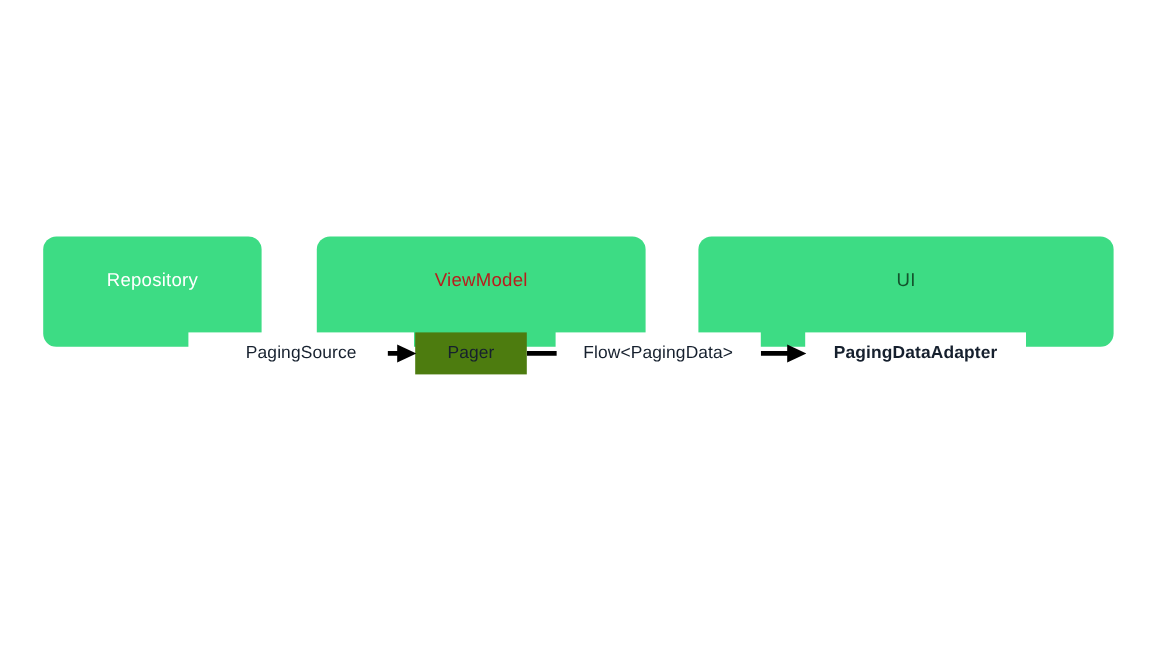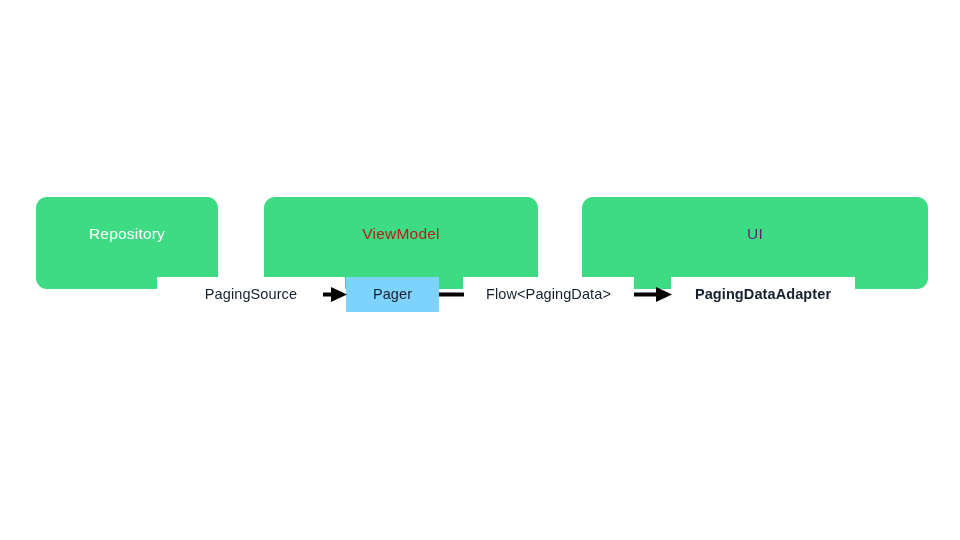--- a/index.html
+++ b/index.html
@@ -93,35 +93,35 @@
 
   <div class="layer" id="layer-repository" style="background: rgb(61, 220, 132);">
     <div class="layer-title" style="color: rgb(255, 255, 255);">Repository</div>
   </div>
 
   <div class="layer" id="layer-viewmodel" style="background: rgb(61, 220, 132);">
     <div class="layer-title" style="color: #b91c1c;">ViewModel</div>
   </div>
 
   <div class="layer" id="layer-ui" style="background: rgb(61, 220, 132);">
-    <div class="layer-title" style="color: #701a75;">UI</div>
+    <div class="layer-title" style="color: #14532d;">UI</div>
   </div>
 
   <div class="chip" id="chip-pagingsource" style="background: rgb(255, 255, 255);">
     <span class="chip-label" style="color: rgb(22, 32, 46);">PagingSource</span>
   </div>
 
   <div class="connector" id="connector-pagingsource-pager">
     <svg width="24" height="35" viewBox="0 0 24 35">
       <line x1="0" y1="17.5" x2="10" y2="17.5" stroke="#000000" stroke-width="4"></line>
       <polygon points="8,10 24,17.5 8,25" fill="#000000"></polygon>
     </svg>
   </div>
 
-  <div class="chip" id="chip-pager" style="background: #7dd3fc;">
+  <div class="chip" id="chip-pager" style="background: #4d7c0f;">
     <span class="chip-label" style="color: rgb(22, 32, 46);">Pager</span>
   </div>
 
   <div class="connector" id="connector-pager-flow">
     <svg width="25" height="35" viewBox="0 0 25 35">
       <line x1="0" y1="17.5" x2="25" y2="17.5" stroke="#000000" stroke-width="4"></line>
     </svg>
   </div>
 
   <div class="chip" id="chip-flow" style="background: rgb(255, 255, 255);">

